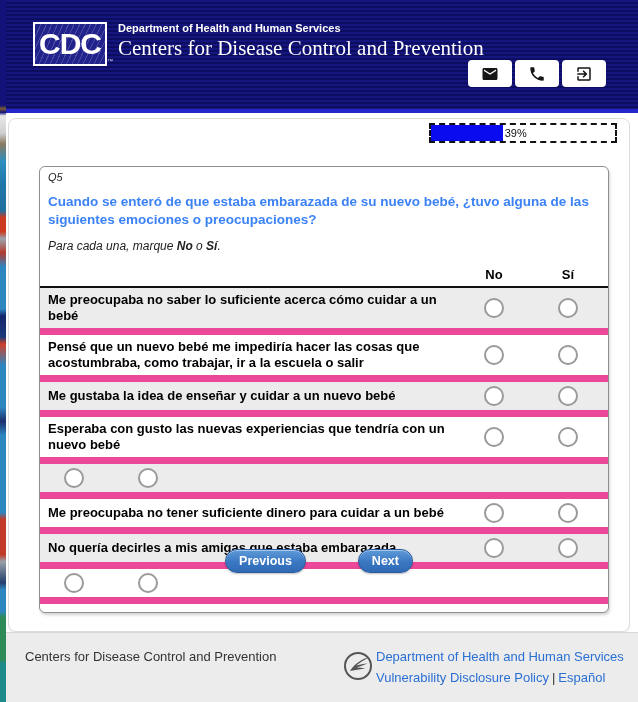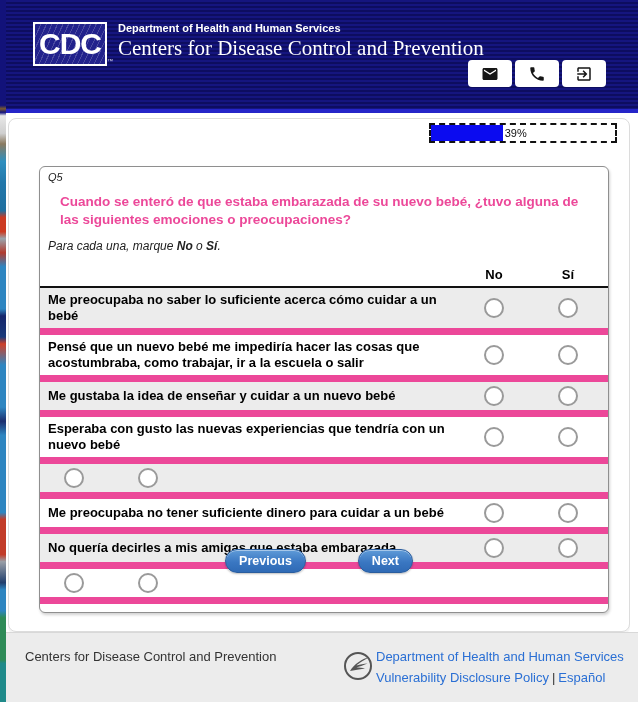--- a/index.html
+++ b/index.html
@@ -58,21 +58,21 @@
   #progress-fill{height:100%;background:#0b0bf0;}
   #progress-label{font-size:11px;color:#111;margin-left:2px;white-space:nowrap;}
   
   #question-card{
     position:absolute;left:30px;top:47px;width:568px;
     border:1px solid #8f8f8f;border-radius:6px;background:#fff;
     box-shadow:1px 2px 3px rgba(0,0,0,0.18);
     padding:4px 0 8px 0;
   }
   .q-id{font-style:italic;font-size:11px;color:#222;margin:0 8px 10px 8px;}
-  .q-text{font-size:13.5px;font-weight:bold;color:#ec4899;margin:0 10px 10px 20px;line-height:18px;}
+  .q-text{font-size:13.5px;font-weight:bold;color:#3b82f6;margin:0 10px 10px 8px;line-height:18px;}
   .q-note{font-style:italic;font-size:12px;color:#222;margin:0 8px 14px 8px;}
   .q-note b{font-weight:bold;}
   
   .thead{display:flex;align-items:flex-end;border-bottom:2px solid #111;padding-bottom:4px;}
   .thead .spacer{flex:1;}
   .hcell{width:68px;margin-right:6px;text-align:center;font-weight:bold;font-size:13px;color:#000;}
   .trow{display:flex;align-items:center;border-bottom:7px solid #ec4899;min-height:28px;background:#fff;font-weight:bold;}
   .trow.alt{background:#ececec;}
   .tcell-text{flex:1;font-size:13px;color:#000;padding:4px 6px 4px 8px;line-height:16px;}
   .tcell-radio{width:68px;margin-right:6px;display:flex;justify-content:center;}

